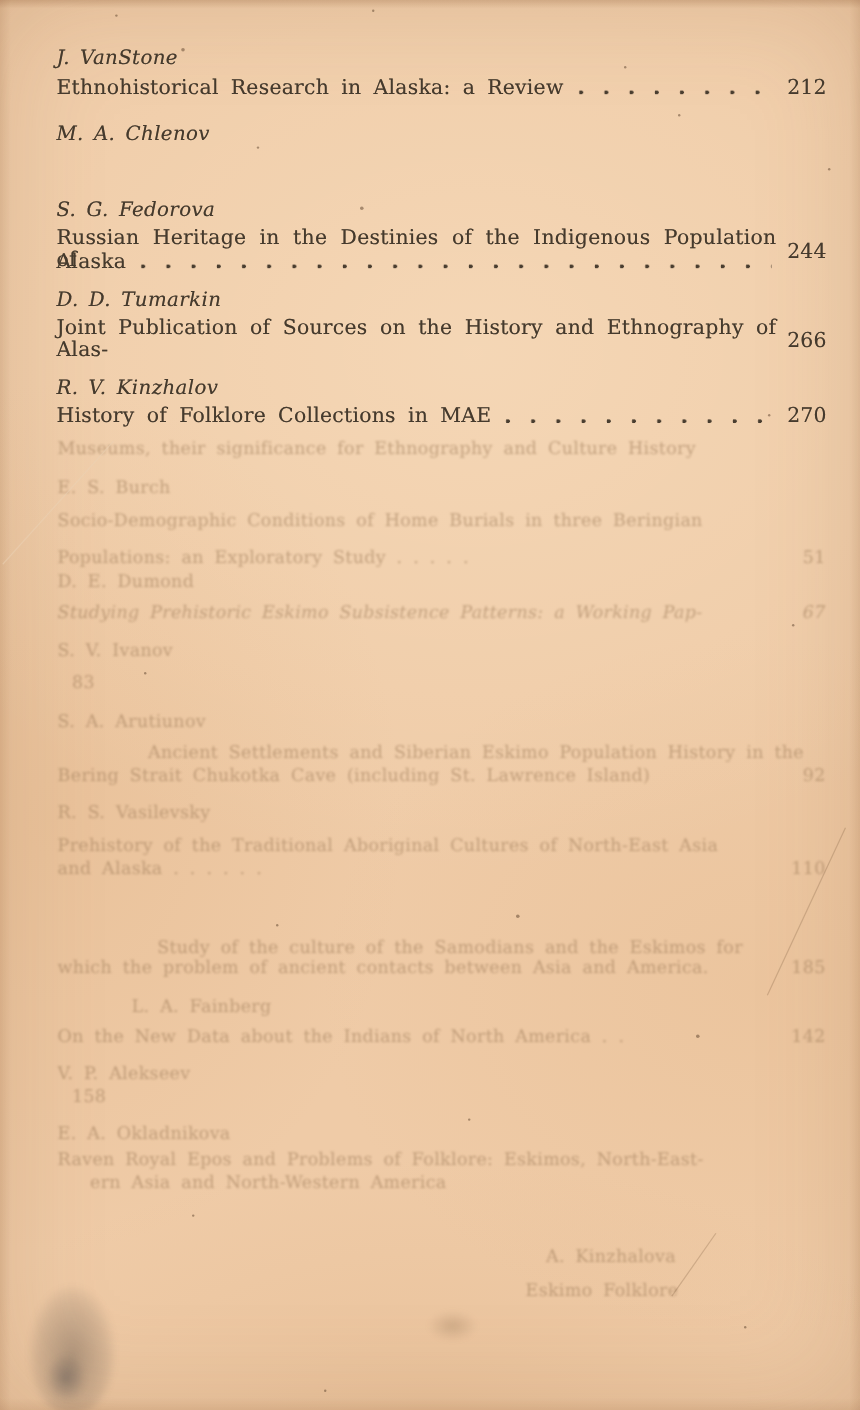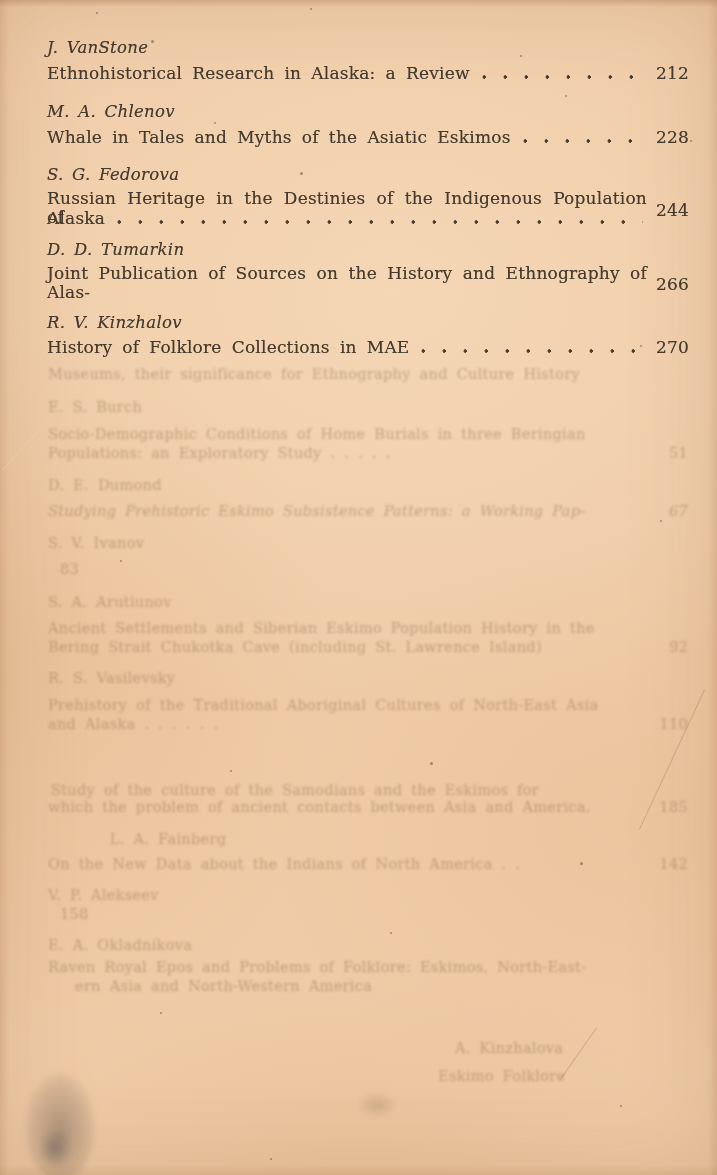--- a/index.html
+++ b/index.html
@@ -86,58 +86,58 @@
   <div id="ghost-layer">
       <div class="ghost" style="top: 366px; left: 48px; width: 622px;">
         <span>Museums, their significance for Ethnography and Culture History</span>
       </div>
       <div class="ghost" style="top: 399px; left: 48px; width: 240px;">
         <span>E. S. Burch</span>
       </div>
       <div class="ghost" style="top: 426px; left: 48px; width: 622px;">
         <span>Socio-Demographic Conditions of Home Burials in three Beringian</span>
       </div>
-      <div class="ghost" style="top: 445px; left: 48px; width: 640px;">
+      <div class="ghost" style="top: 457px; left: 48px; width: 640px;">
         <span>Populations:  an  Exploratory  Study    .     .     .     .     .</span>
         <span class="gnum">51</span>
       </div>
       <div class="ghost" style="top: 477px; left: 48px; width: 240px;">
         <span>D. E. Dumond</span>
       </div>
       <div class="ghost" style="top: 503px; left: 48px; width: 640px; font-style: italic;">
         <span>Studying Prehistoric Eskimo Subsistence Patterns: a Working Pap-</span>
         <span class="gnum">67</span>
       </div>
       <div class="ghost" style="top: 535px; left: 48px; width: 240px;">
         <span>S. V. Ivanov</span>
       </div>
       <div class="ghost" style="top: 561px; left: 48px; width: 640px;">
         <span class="gnum">83</span>
       </div>
       <div class="ghost" style="top: 594px; left: 48px; width: 240px;">
         <span>S. A. Arutiunov</span>
       </div>
-      <div class="ghost" style="top: 620px; left: 48px; width: 622px;">
+      <div class="ghost" style="top: 620px; left: 48px; width: 622px; justify-content: flex-end;">
         <span>Ancient Settlements and Siberian Eskimo Population History in the</span>
       </div>
       <div class="ghost" style="top: 639px; left: 48px; width: 640px;">
         <span>Bering Strait Chukotka Cave (including St. Lawrence Island)</span>
         <span class="gnum">92</span>
       </div>
       <div class="ghost" style="top: 670px; left: 48px; width: 240px;">
         <span>R. S. Vasilevsky</span>
       </div>
       <div class="ghost" style="top: 697px; left: 48px; width: 622px;">
         <span>Prehistory of the Traditional Aboriginal Cultures of North-East Asia</span>
       </div>
       <div class="ghost" style="top: 716px; left: 48px; width: 640px;">
         <span>and  Alaska     .      .      .      .      .      .</span>
         <span class="gnum">110</span>
       </div>
-      <div class="ghost" style="top: 782px; left: 51px; width: 622px;">
+      <div class="ghost" style="top: 782px; left: 64px; width: 622px; justify-content: center;">
         <span>Study of the culture of the Samodians and the Eskimos for</span>
       </div>
       <div class="ghost" style="top: 799px; left: 48px; width: 640px;">
         <span>which the problem of ancient contacts between Asia and America.</span>
         <span class="gnum">185</span>
       </div>
       <div class="ghost" style="top: 831px; left: 48px; width: 240px; justify-content: center;">
         <span>L. A. Fainberg</span>
       </div>
       <div class="ghost" style="top: 856px; left: 48px; width: 640px;">
@@ -168,25 +168,20 @@
     </div>
 
   <div class="author" style="top:39px">J. VanStone</div>
   <div class="tline row" style="top:64px">
     <span class="tx">Ethnohistorical Research in Alaska: a Review</span>
     <span class="leader"></span>
     <span class="pg">212</span>
   </div>
 
   <div class="author" style="top:103px">M. A. Chlenov</div>
-  <div class="tline row" style="top:128px">
-    <span class="tx">Whale in Tales and Myths of the Asiatic Eskimos</span>
-    <span class="leader"></span>
-    <span class="pg">228</span>
-  </div>
 
   <div class="author" style="top:166px">S. G. Fedorova</div>
   <div class="tline just" style="top:189px">Russian Heritage in the Destinies of the Indigenous Population of</div>
   <div class="tline row" style="top:209px">
     <span class="tx">Alaska</span>
     <span class="leader noend"></span>
   </div>
   <div class="tline pg abs" style="top:201px">244</div>
 
   <div class="author" style="top:241px">D. D. Tumarkin</div>

